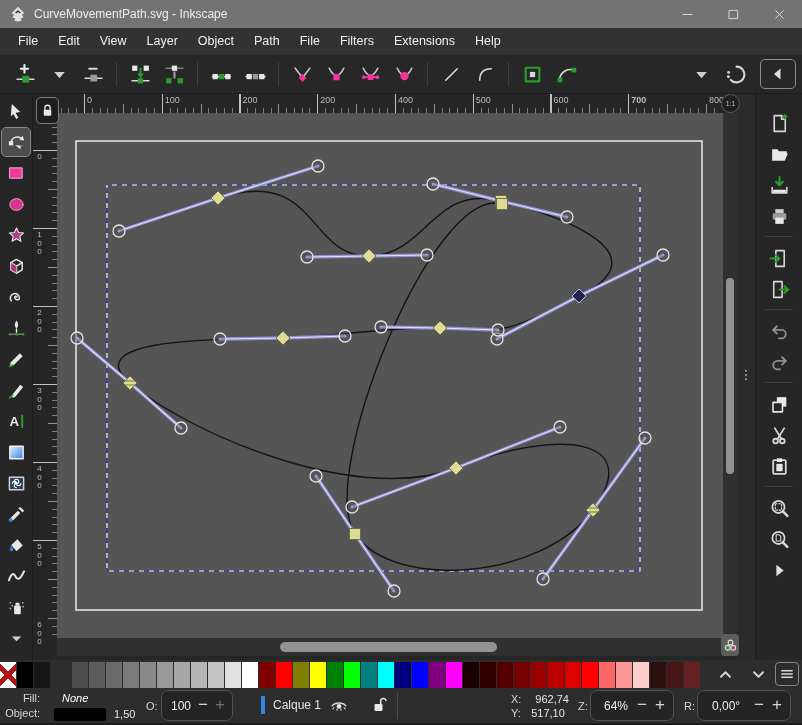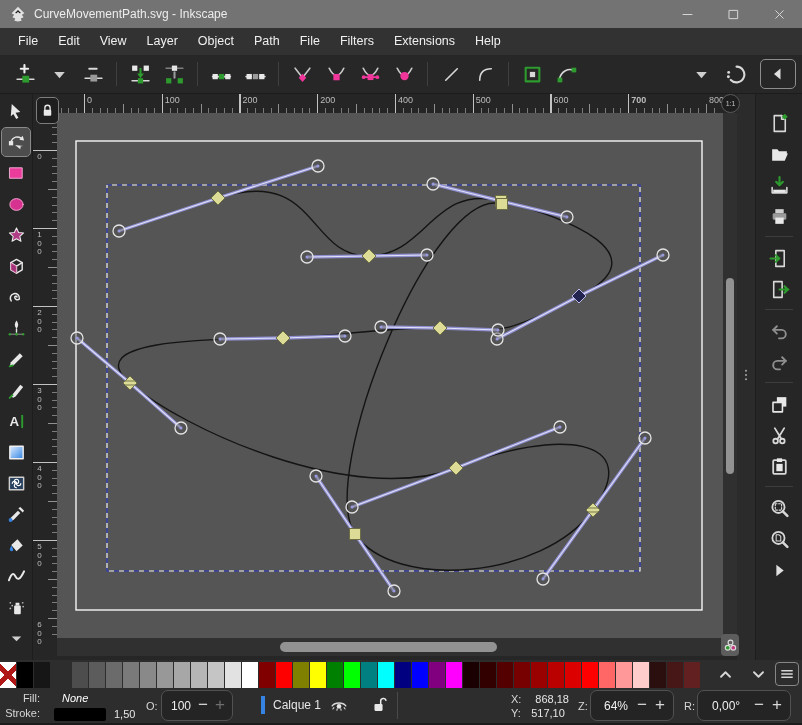--- a/index.html
+++ b/index.html
@@ -740,21 +740,21 @@
           <line x1="3.5" y1="6" x2="16.5" y2="6" stroke-width="1.8"></line>
           <line x1="3.5" y1="10" x2="16.5" y2="10" stroke-width="1.8"></line>
           <line x1="3.5" y1="14" x2="16.5" y2="14" stroke-width="1.8"></line>
         </svg>
       </div>
   </div>
 
   <div class="statusbar">
     <span class="sb sb-lbl" style="left:6px;top:4px;width:34px;text-align:right">Fill:</span>
     <span class="sb ital" style="left:62px;top:4px;color:#ffffff">None</span>
-    <span class="sb sb-lbl" style="left:0px;top:19px;width:40px;text-align:right">Stroke:</span>
+    <span class="sb sb-lbl" style="left:0px;top:19px;width:40px;text-align:right">Object:</span>
     <div class="sb stroke-chip" style="left:54px;top:20px;width:52px;height:13px"></div>
     <span class="sb" style="left:114px;top:20px">1,50</span>
 
     <span class="sb sb-lbl" style="left:146px;top:12px">O:</span>
     <div class="spin" style="left:161px;width:72px">
       <span class="val" style="left:9px">100</span>
       <span class="sbtn" style="right:24px">−</span>
       <span class="sbtn dim" style="right:7px">+</span>
     </div>
 
@@ -766,21 +766,21 @@
           <path d="M4 12.5l-1.2 1.6M8 13.8l-.5 1.8M12 13.8l.5 1.8M16 12.5l1.2 1.6" stroke-width="1.3"></path>
         </svg></span>
     <span class="sb sb-ico" style="left:371px;top:8px"><svg viewBox="0 0 20 20" fill="none" stroke="#d8d8d8" stroke-width="1.5" stroke-linecap="round" stroke-linejoin="round">
           <rect x="3.5" y="9.5" width="9.5" height="8" rx="1.2" fill="#e8e8e8" stroke="none"></rect>
           <path d="M10.8 9.5V6.2a3.2 3.2 0 0 1 6.2-1.1" stroke="#e8e8e8" stroke-width="1.8"></path>
         </svg></span>
     <div class="sb sb-sep" style="left:397px;top:4px;width:1px;height:27px"></div>
 
 
     <span class="sb sb-lbl" style="left:511px;top:5px">X:</span>
-    <span class="sb" style="left:527px;top:5px;width:42px;text-align:right">868,18</span>
+    <span class="sb" style="left:527px;top:5px;width:42px;text-align:right">962,74</span>
     <span class="sb sb-lbl" style="left:511px;top:19px">Y:</span>
     <span class="sb" style="left:527px;top:19px;width:42px;text-align:center">517,10</span>
 
     <span class="sb sb-lbl" style="left:578px;top:12px">Z:</span>
     <div class="spin" style="left:590px;width:84px">
       <span class="val" style="left:13px">64%</span>
       <span class="sbtn" style="right:26px">−</span>
       <span class="sbtn" style="right:8px">+</span>
     </div>
 

